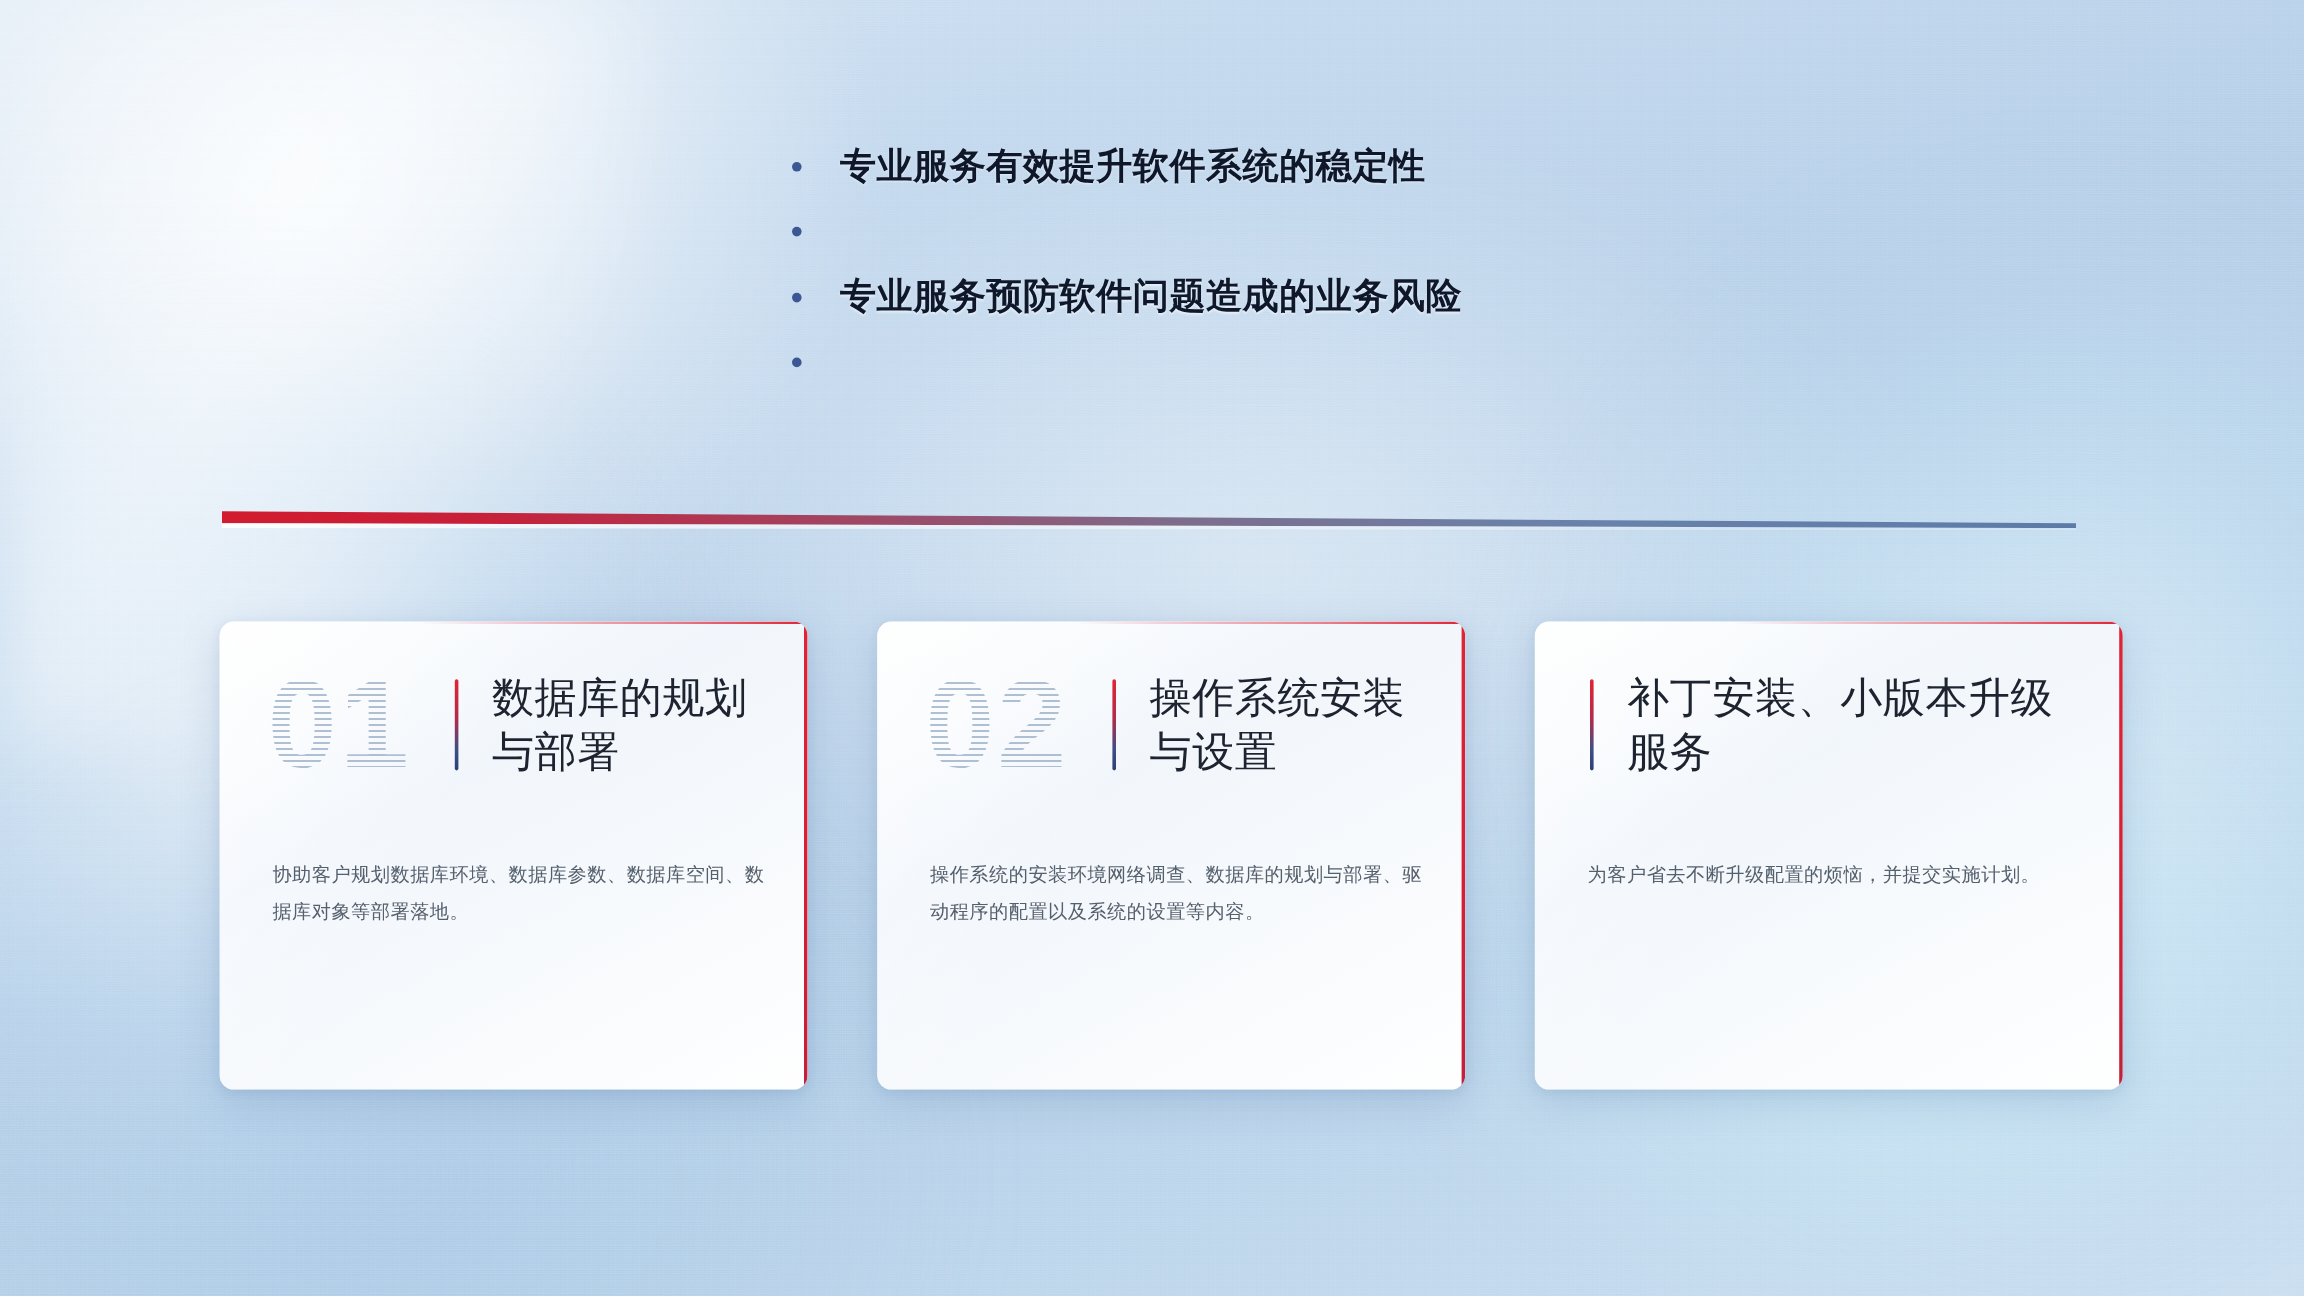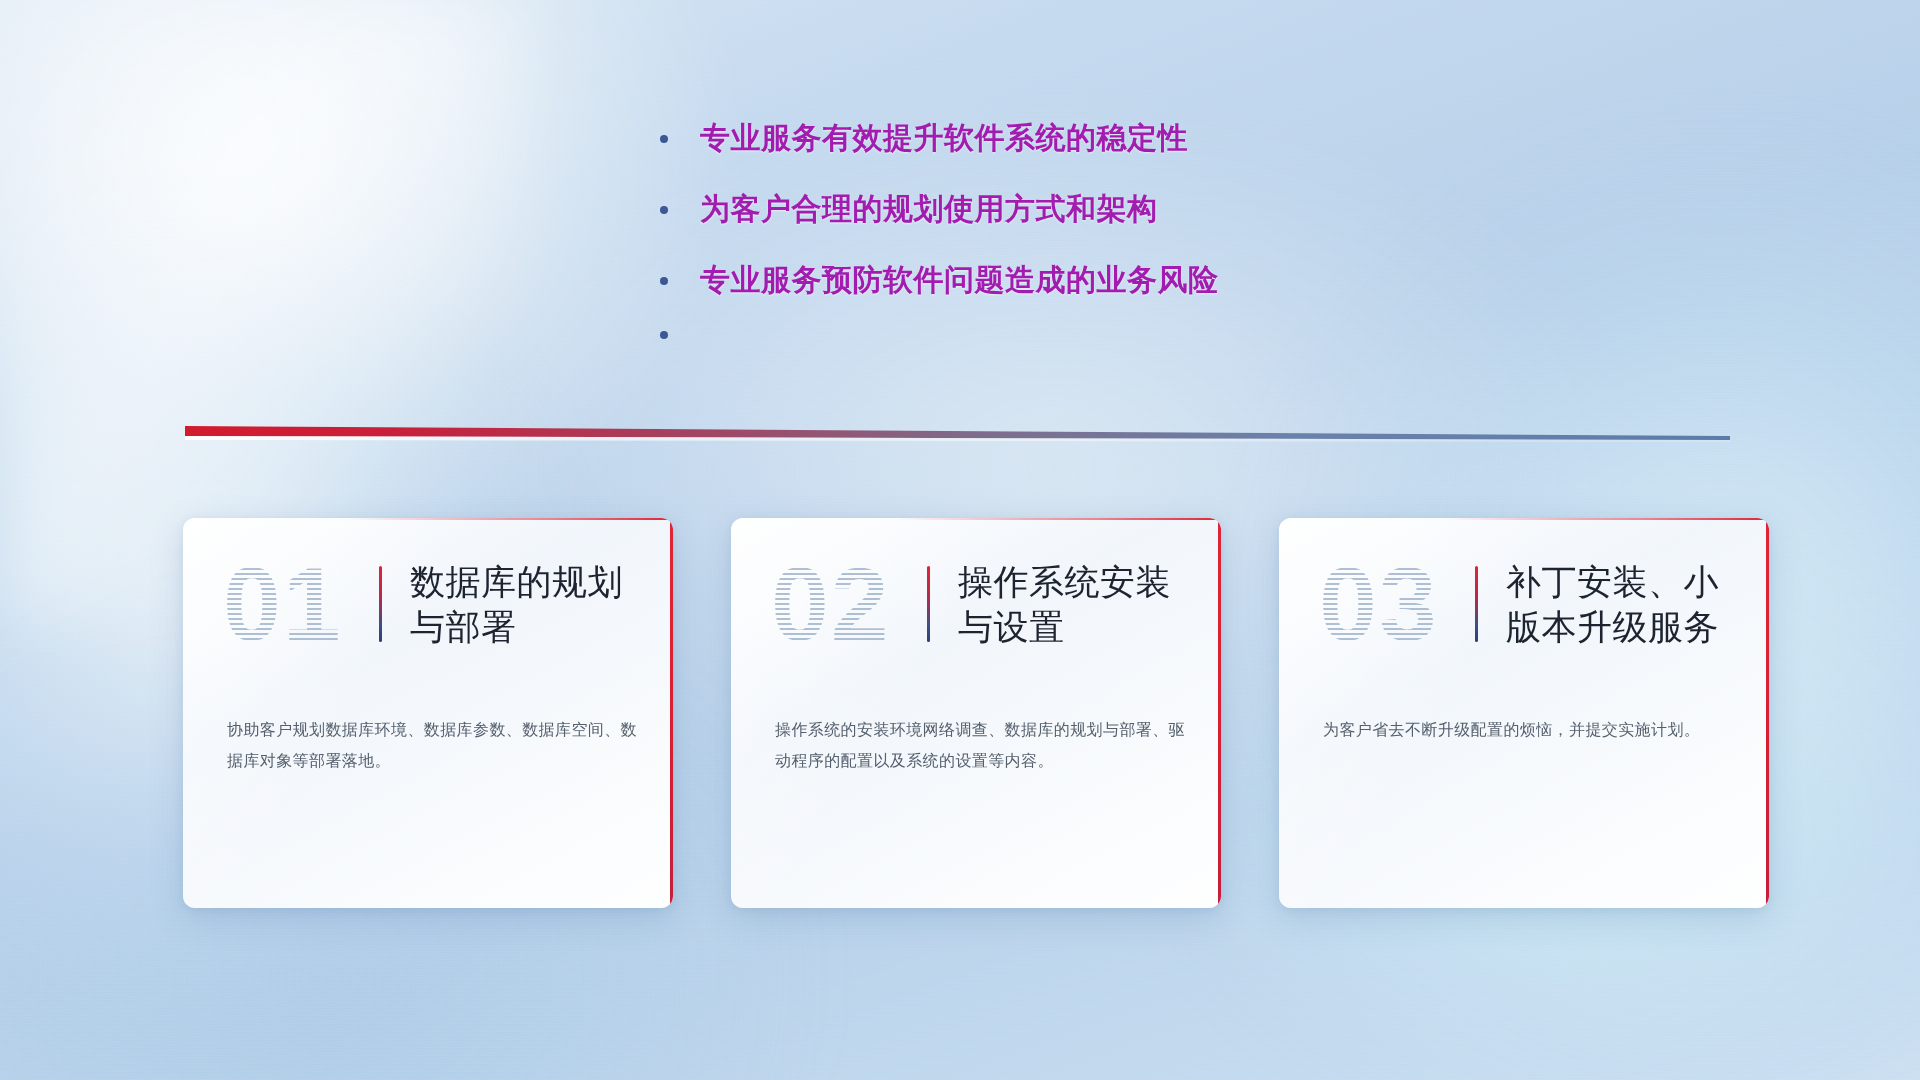--- a/index.html
+++ b/index.html
@@ -73,21 +73,21 @@
   
   .bullets{
     position:absolute;
     left:660px; top:118px;
     display:flex; flex-direction:column;
     gap:30px;
   }
   .bullet-row{
     display:flex; align-items:center;
     font-size:30px;
-    color:#a21caf;
+    color:#0f172a;
     font-weight:600;
     letter-spacing:.5px;
     white-space:nowrap;
     text-shadow:0 1px 2px rgba(255,255,255,.55);
   }
   .bullet-dot{
     width:8px; height:8px;
     border-radius:50%;
     background:#3b5894;
     margin-right:32px;
@@ -213,21 +213,20 @@
   <div class="glow-streak"></div>
   <div class="bg-noise"></div>
 
   <div class="bullets">
     <div class="bullet-row">
       <span class="bullet-dot"></span>
       <span>专业服务有效提升软件系统的稳定性</span>
     </div>
     <div class="bullet-row">
       <span class="bullet-dot"></span>
-      <span>为客户合理的规划使用方式和架构</span>
     </div>
     <div class="bullet-row">
       <span class="bullet-dot"></span>
       <span>专业服务预防软件问题造成的业务风险</span>
     </div>
     <div class="bullet-row">
       <span class="bullet-dot"></span>
     </div>
   </div>
 
@@ -281,23 +280,20 @@
         <div class="card-title">操作系统安装与设置</div>
       </div>
       <div class="card-body">操作系统的安装环境网络调查、数据库的规划与部署、驱动程序的配置以及系统的设置等内容。</div>
     </div>
 
     <div class="card">
       <div class="card-sheen"></div>
       <div class="card-accent"></div>
       <div class="card-accent-top"></div>
       <div class="card-head">
-        <div class="watermark">
-          <span>03</span>
-        </div>
         <div class="head-bar"></div>
         <div class="card-title">补丁安装、小版本升级服务</div>
       </div>
       <div class="card-body">为客户省去不断升级配置的烦恼，并提交实施计划。</div>
     </div>
 
   </div>
 </div>
 
 </body></html>

